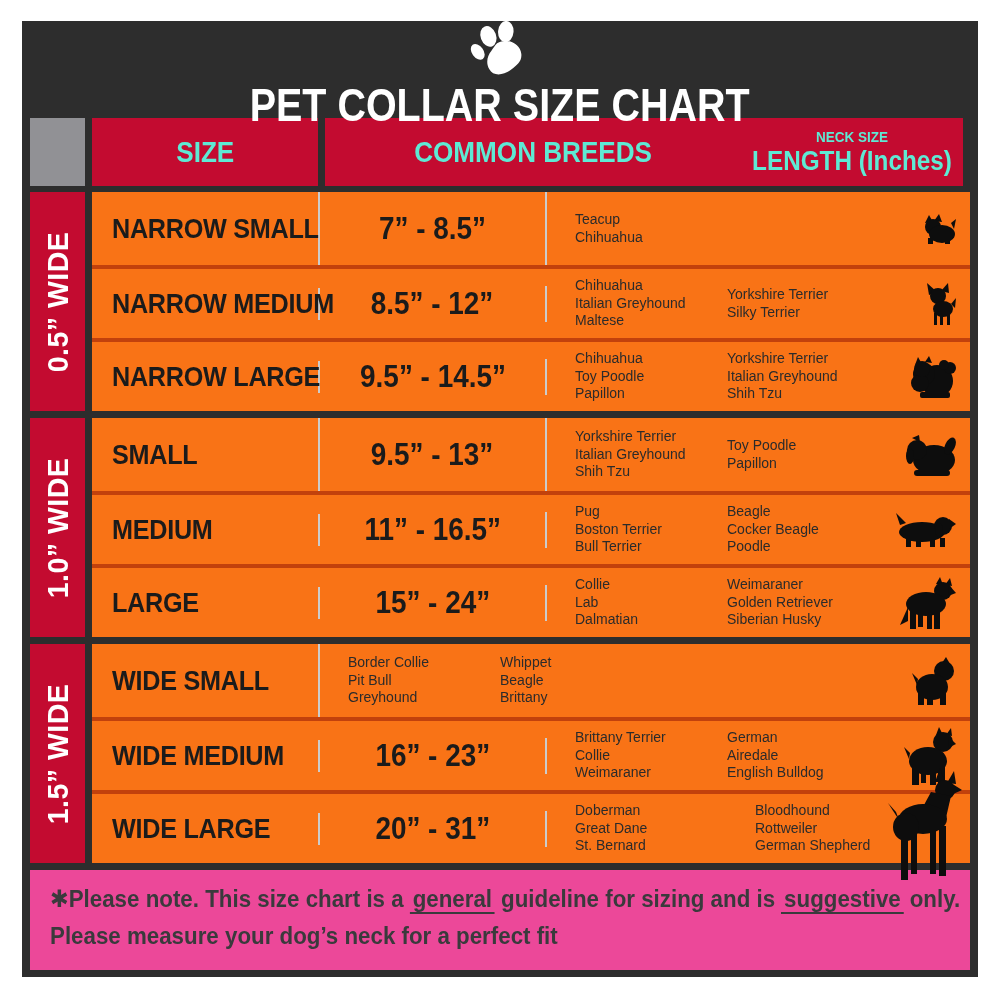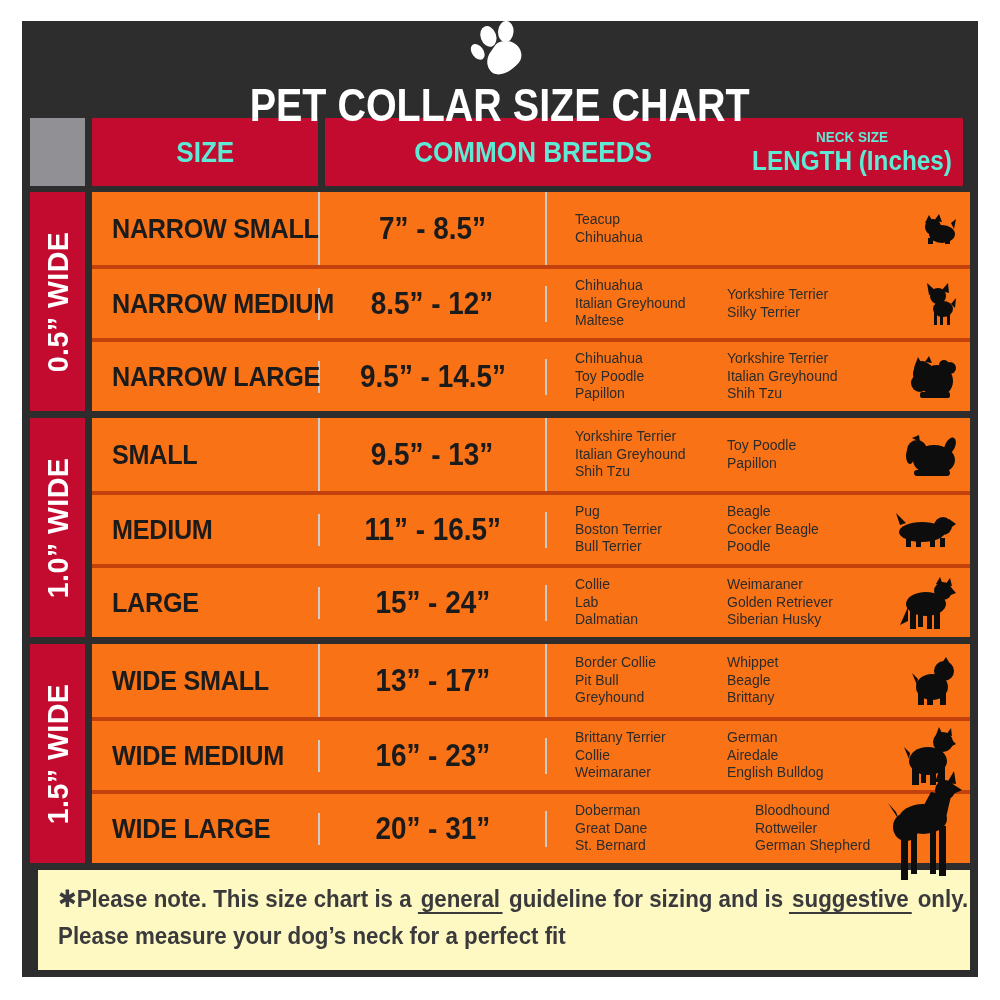--- a/index.html
+++ b/index.html
@@ -43,21 +43,21 @@
   .neck-value { display:inline-block; transform:scaleX(0.9); transform-origin:center;
                 font-weight:700; font-size:31px; color:#1b1b1b; white-space:nowrap; }
   .cell-breeds { flex:1; padding-left:28px; position:relative; overflow:visible; }
   .breed-col { white-space:pre-line; font-size:14px; line-height:1.28; color:#2b2b2b; }
   .breed-col.c1 { width:152px; }
   .breed-col.c2 { width:180px; }
   .dog { position:absolute; right:14px; top:50%; transform:translateY(-50%); fill:#0d0d0d; }
   .dog-xl { top:auto; bottom:-27px; transform:none; right:8px; z-index:3; }
 
   
-  .footer { background:#fef9c3; padding:10px 20px 16px; position:relative;margin-left:8px; }
+  .footer { background:#ec4899; padding:10px 20px 16px; position:relative; }
   .foot-line { display:block; transform:scaleX(0.93); transform-origin:left center;
                font-size:24px; font-weight:700; color:#3a3a3c; line-height:1.55; white-space:nowrap; }
   .uline { border-bottom:2px solid #3a3a3c; padding:0 3px; }
 </style>
 </head>
 <body>
 
 <div class="chart">
 
   <div class="titlebar">
@@ -272,23 +272,20 @@
 
   <div class="group">
     <div class="strip">
       <span class="strip-label">1.5” WIDE</span>
     </div>
     <div class="group-rows">
 
       <div class="row">
         <div class="cell cell-size">
           <span class="size-label">WIDE SMALL</span>
-          </div>
-        <div class="cell cell-neck">
-          <span class="neck-value">13” - 17”</span>
           </div>
         <div class="cell cell-breeds">
           <div class="breed-col c1">Border Collie
 Pit Bull
 Greyhound</div>
           <div class="breed-col c2">Whippet
 Beagle
 Brittany</div>
           <svg class="dog" width="44" height="48" viewBox="0 0 44 48">
             <polygon points="30,6 34,0 38,7"></polygon>

